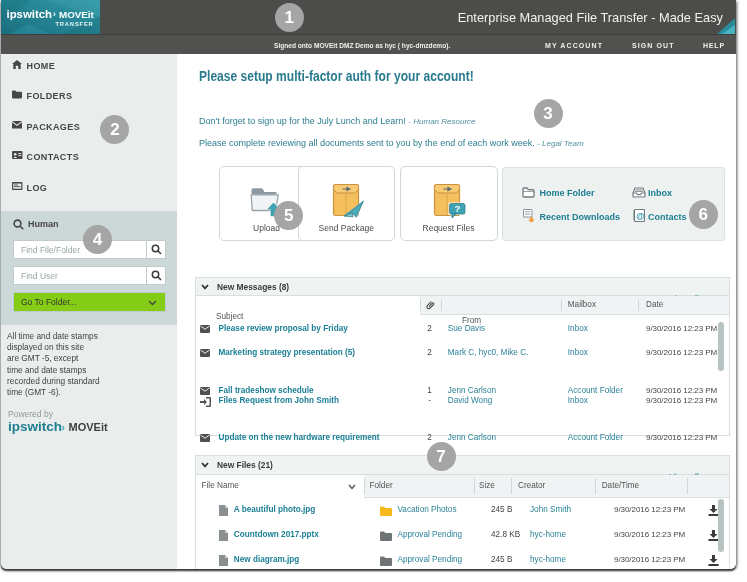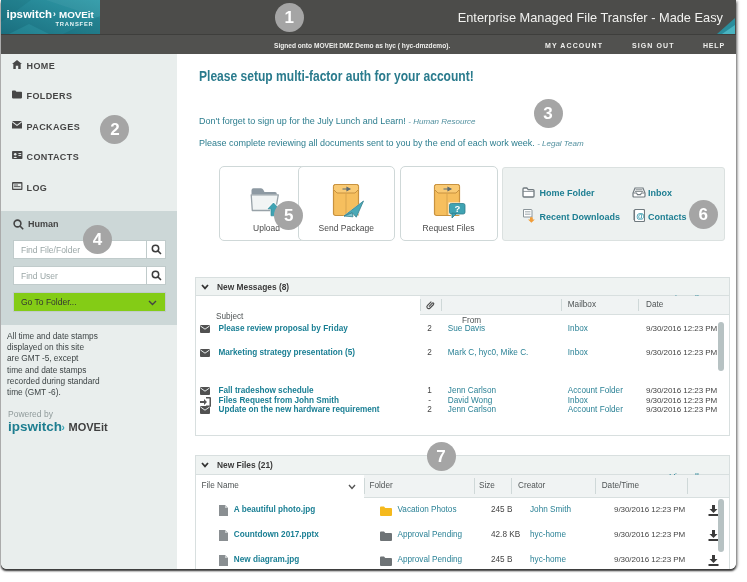--- a/index.html
+++ b/index.html
@@ -308,21 +308,21 @@
         <svg class="mic" width="11" height="10" viewBox="0 0 11 10">
             <path d="M6 0 L10 0 Q11 0 11 1 L11 9 Q11 10 10 10 L6 10 L6 8.5 L9.5 8.5 L9.5 1.5 L6 1.5 Z" fill="#555"></path>
             <path d="M4 2 L7 5 L4 8 L4 6 L0 6 L0 4 L4 4 Z" fill="#555"></path>
           </svg>
         <b class="cell sbj">Files Request from John Smith</b>
         <span class="cell cnt">-</span>
           <span class="cell frm">David Wong</span>
         <span class="cell mbx">Inbox</span>
           <span class="cell dt">9/30/2016 12:23 PM</span>
       </div>
-      <div class="mrow" style="top:120px;">
+      <div class="mrow" style="top:148px;">
         <svg class="mic" width="10" height="8" viewBox="0 0 10 8">
             <rect width="10" height="8" rx="1" fill="#515151"></rect>
             <path d="M0.5 1 L5 4.2 L9.5 1" fill="none" stroke="#e9eeee" stroke-width="1"></path>
           </svg>
         <b class="cell sbj">Update on the new hardware requirement</b>
         <span class="cell cnt">2</span>
           <span class="cell frm">Jenn Carlson</span>
         <span class="cell mbx">Account Folder</span>
           <span class="cell dt">9/30/2016 12:23 PM</span>
       </div>

